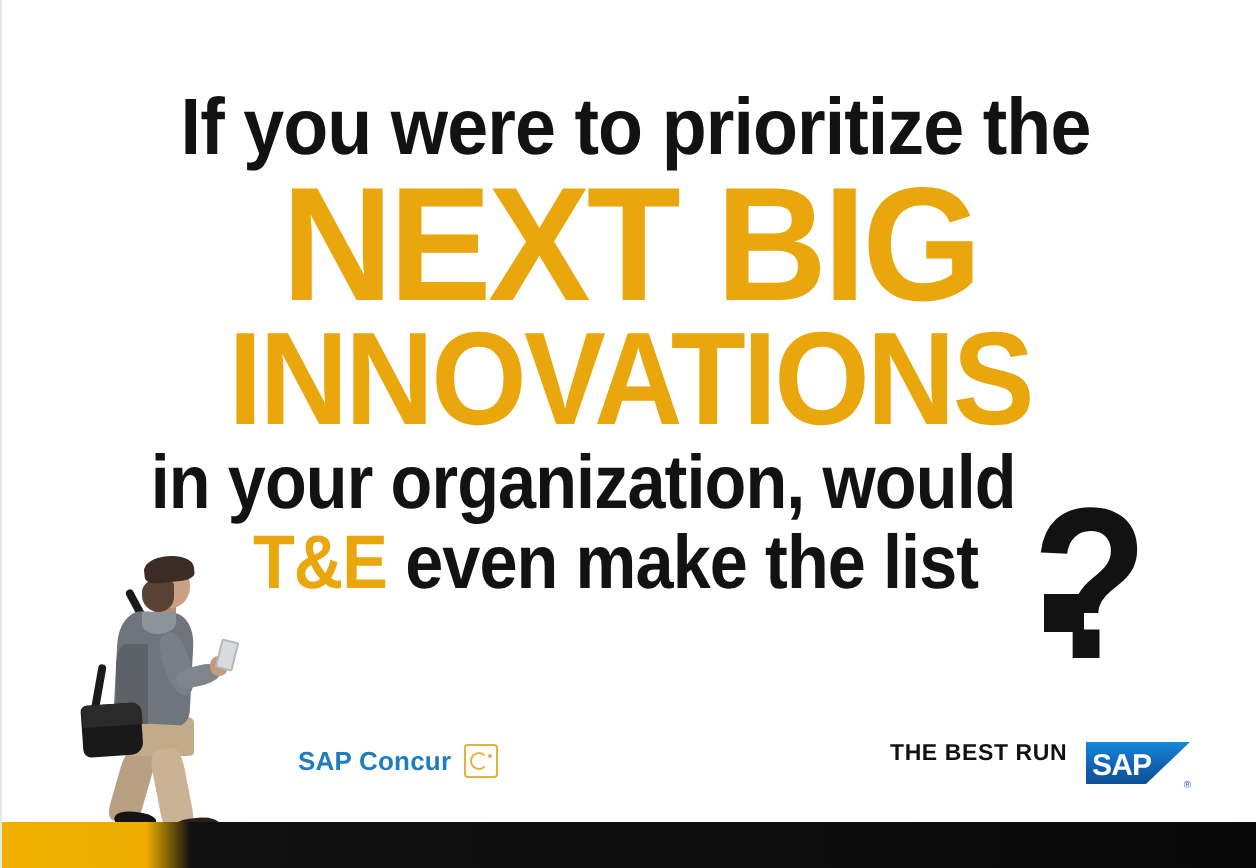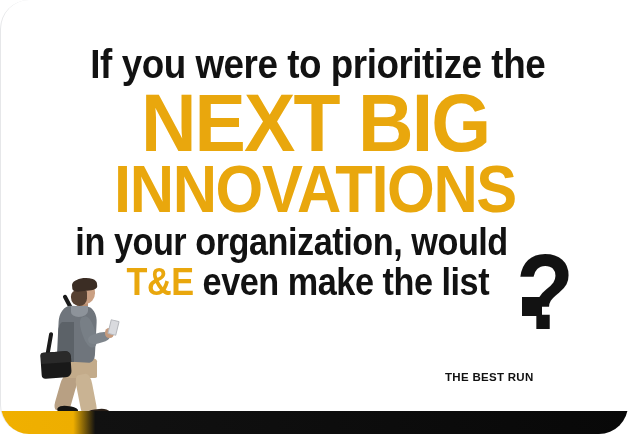--- a/index.html
+++ b/index.html
@@ -11,21 +11,20 @@
     font-family: "Liberation Sans", sans-serif;
   }
   #ad-canvas {
     position: relative;
     width: 628px;
     height: 434px;
     background: #ffffff;
     overflow: hidden;
     border-left: 1px solid #e6e7e9;
     box-sizing: border-box;
-    border-radius: 29px;
   }
 
   
   .headline-block {
     position: absolute;
     left: 0;
     top: 42px;
     width: 628px;
     text-align: center;
   }
@@ -318,20 +317,38 @@
     <div class="w-part w-beard"></div>
     <div class="w-part w-hair"></div>
     <div class="w-part w-arm-front"></div>
     <div class="w-part w-forearm"></div>
     <div class="w-part w-hand"></div>
     <div class="w-part w-phone"></div>
     <div class="w-part w-bag"></div>
     <div class="w-part w-bagflap"></div>
   </div>
 
+  <div class="concur-logo">
+    <span class="concur-text">SAP Concur</span>
+    <span class="concur-mark"></span>
+  </div>
 
   <div class="bestrun">
     <span class="bestrun-text">THE BEST RUN</span>
+    <span class="sap-mark">
+      <svg width="52" height="21" viewBox="0 0 52 21" aria-hidden="true">
+        <defs>
+          <linearGradient id="sapGrad" x1="0" y1="0" x2="0" y2="1">
+            <stop offset="0%" stop-color="#1787d6"></stop>
+            <stop offset="55%" stop-color="#1163b4"></stop>
+            <stop offset="100%" stop-color="#0d5096"></stop>
+          </linearGradient>
+        </defs>
+        <polygon points="0,0 52,0 30,21 0,21" fill="url(#sapGrad)"></polygon>
+        <text x="3" y="16.5" font-family="Liberation Sans, sans-serif" font-size="15" font-weight="bold" fill="#ffffff" letter-spacing="-0.4">SAP</text>
+      </svg>
+      <span class="sap-reg">®</span>
+    </span>
   </div>
 
   <div class="bottom-bar"></div>
 
 </div>
 
 </body></html>

